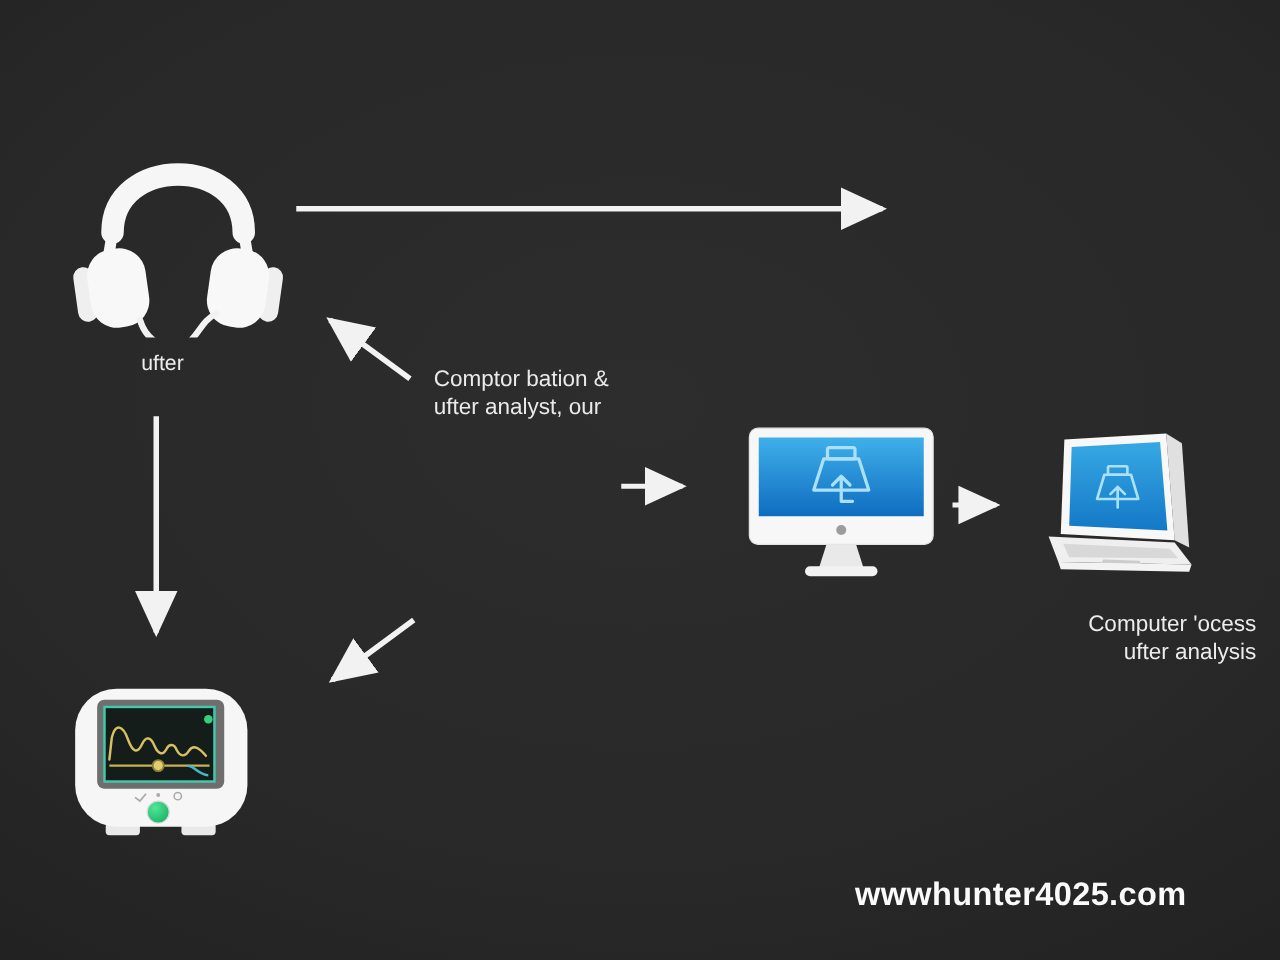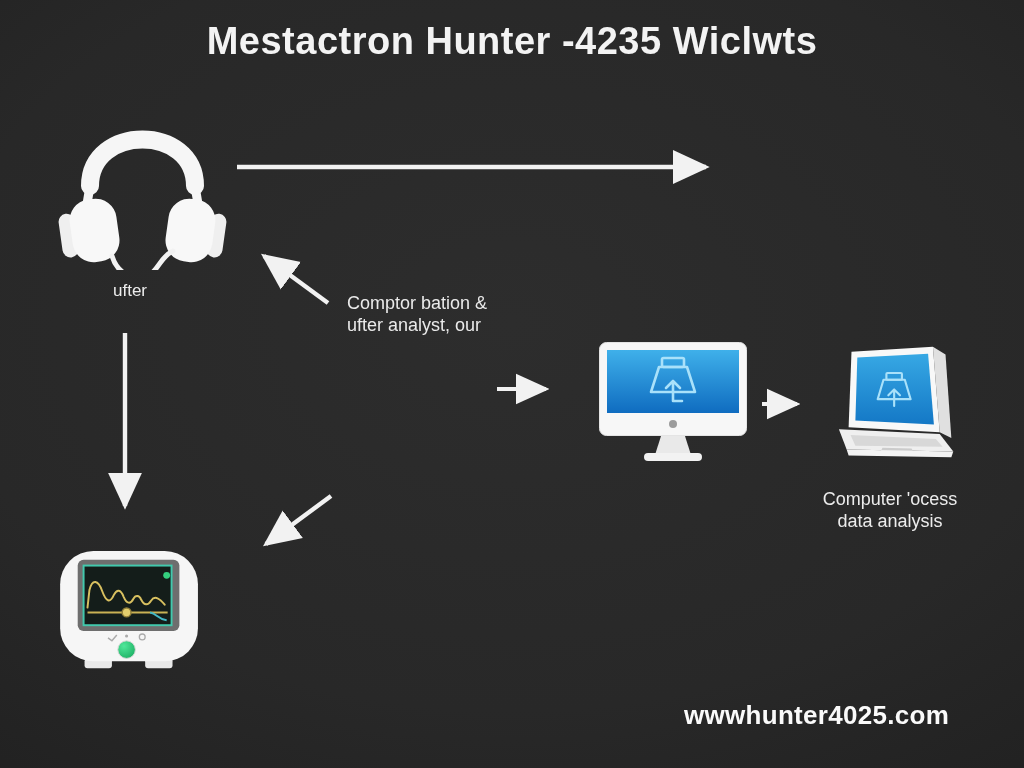--- a/index.html
+++ b/index.html
@@ -31,21 +31,20 @@
     color: #fafafa;
   }
   .arrows { position: absolute; inset: 0; pointer-events: none; }
   svg { display: block; }
 </style>
 </head>
 <body>
 
 <div id="stage">
 
-  <div class="abs title">Mestactron Hunter -4235 Wiclwts</div>
 
   <svg class="arrows" width="1024" height="768" viewBox="0 0 1024 768">
     <defs>
       <marker id="ah" viewBox="0 0 10 10" refX="9" refY="5" markerWidth="8.4" markerHeight="8.4" orient="auto-start-reverse" markerUnits="strokeWidth">
         <path d="M0,0.4 L10,5 L0,9.6 Z" fill="#f2f2f2"></path>
       </marker>
     </defs>
     <line x1="237" y1="167" x2="706" y2="167" stroke="#f2f2f2" stroke-width="4.4" marker-end="url(#ah)"></line>
     <line x1="328" y1="303" x2="264" y2="256" stroke="#f2f2f2" stroke-width="4.4" marker-end="url(#ah)"></line>
     <line x1="125" y1="333" x2="125" y2="506" stroke="#f2f2f2" stroke-width="4.4" marker-end="url(#ah)"></line>
@@ -112,23 +111,23 @@
       <rect x="52" y="28" width="16" height="7" rx="1"></rect>
       <path d="M49,35 L71,35 L77,55 L43,55 Z"></path>
       <path d="M60,62 L60,45 M60,45 L54,51 M60,45 L66,51"></path>
     </g>
     <polygon points="3,86 107,91 121,109 11,107" fill="#efefef"></polygon>
     <polygon points="15,92 103,96 110,104 20,103" fill="#d8d8d8"></polygon>
     <polygon points="48,105 78,106 80,110 46,109" fill="#cccccc"></polygon>
     <polygon points="11,107 121,109 119,115 13,113" fill="#f3f3f3"></polygon>
   </svg>
 
-  <div class="abs node-label center" style="left:775px; top:488px; width:230px; font-size:18px;">
+  <div class="abs node-label center" style="left:775px; top:488px; width:230px; font-size:18px;text-align:right;">
     <div>Computer 'ocess</div>
-    <div>data analysis</div>
+    <div>ufter analysis</div>
   </div>
 
   <svg class="abs" style="left:57px; top:547px;" width="147" height="130" viewBox="0 0 150 133">
     <defs>
       <radialGradient id="greenGrad" cx="0.35" cy="0.3" r="0.9">
         <stop offset="0" stop-color="#4fe79a"></stop>
         <stop offset="1" stop-color="#17a85c"></stop>
       </radialGradient>
     </defs>
     <rect x="28" y="114" width="28" height="10" rx="3" fill="#e9e9e9"></rect>

